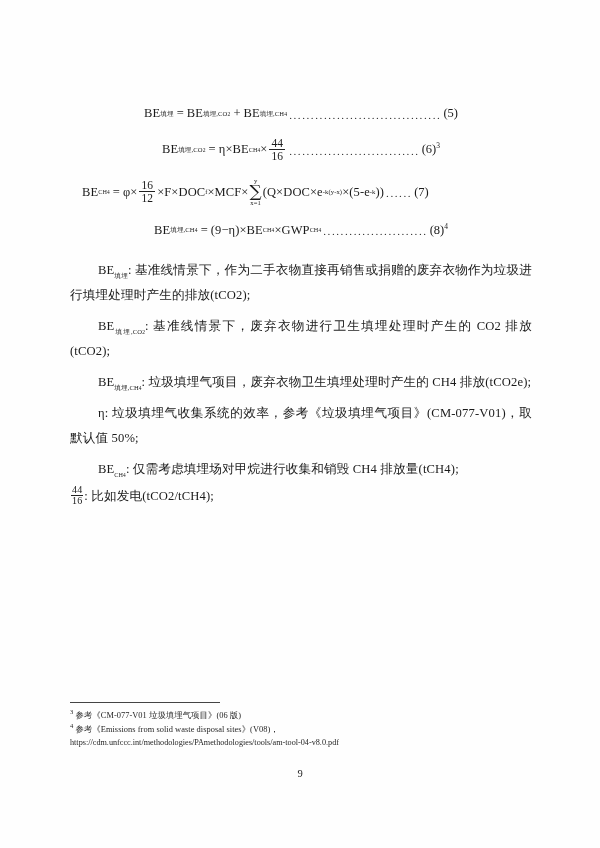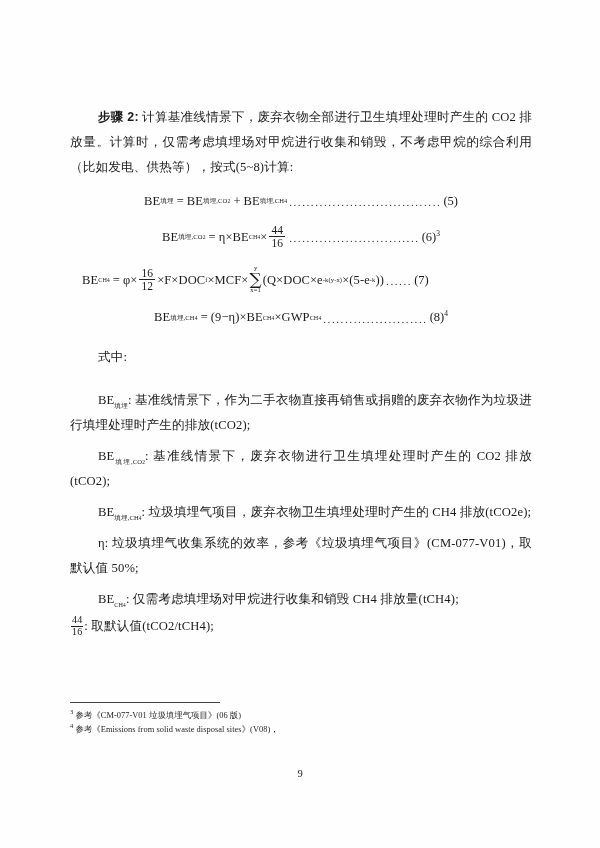--- a/index.html
+++ b/index.html
@@ -216,21 +216,20 @@
     color: #222;
   }
 </style>
 </head>
 <body>
 
 <div class="page">
 
   <div class="content">
 
-    <p class="para indent"><span class="bold-lead">步骤 2:</span><span class="sep-space"></span><span>计算基准线情景下，废弃衣物全部进行卫生填埋处理时产生的 CO2 排放量。计算时，仅需考虑填埋场对甲烷进行收集和销毁，不考虑甲烷的综合利用（比如发电、供热等），按式(5~8)计算:</span></p>
 
     <div class="formulas">
 
       <div class="formula-row">
         <span class="fml">
           <span class="var">BE</span>
             <sub class="cjk">填埋</sub>
           <span style="padding:0 3px;">=</span>
           <span class="var">BE</span>
             <sub class="cjk">填埋,CO</sub>
@@ -298,42 +297,42 @@
             <sub style="font-size:5.4px;">4</sub>
         </span>
         <span class="dots">........................</span>
         <span class="eqno"><span>(8)</span><sup>4</sup></span>
       </div>
 
     </div>
 
     <div class="defs">
 
-      <p class="para indent" style="margin:0 0 18px 0;">式中:</p>
 
       <p class="def-line indent" style="margin:0 0 6px 0;"><span class="sym"><span>BE</span><sub class="cjk">填埋</sub></span><span>: 基准线情景下，作为二手衣物直接再销售或捐赠的废弃衣物作为垃圾进行填埋处理时产生的排放(tCO2);</span></p>
 
       <p class="def-line indent" style="margin:0 0 6px 0;"><span class="sym"><span>BE</span><sub class="cjk">填埋,CO</sub><sub style="font-size:5.4px;">2</sub></span><span>: 基准线情景下，废弃衣物进行卫生填埋处理时产生的 CO2 排放 (tCO2);</span></p>
 
       <p class="def-line indent" style="margin:0 0 6px 0;"><span class="sym"><span>BE</span><sub class="cjk">填埋,CH</sub><sub style="font-size:5.4px;">4</sub></span><span>: 垃圾填埋气项目，废弃衣物卫生填埋处理时产生的 CH4 排放(tCO2e);</span></p>
 
       <p class="def-line indent" style="margin:0 0 6px 0;"><span class="sym">η</span><span>: 垃圾填埋气收集系统的效率，参考《垃圾填埋气项目》(CM-077-V01)，取默认值 50%;</span></p>
 
       <p class="def-line indent" style="margin:0 0 2px 0;"><span class="sym"><span>BE</span><sub style="font-size:6.2px;">CH</sub><sub style="font-size:5.4px;">4</sub></span><span>: 仅需考虑填埋场对甲烷进行收集和销毁 CH4 排放量(tCH4);</span></p>
 
       <p class="def-line" style="margin:0;"><span class="frac-inline">
             <span class="num">44</span>
             <span class="den">16</span>
-          </span><span>: 取默认值(tCO2/tCH4);</span></p>
+          </span><span>: 比如发电(tCO2/tCH4);</span></p>
 
     </div>
 
   </div>
 
   <div class="footnotes">
     <div class="fn-rule"></div>
     <div class="fn-line"><sup>3</sup> <span>参考《CM-077-V01 垃圾填埋气项目》(06 版)</span></div>
     <div class="fn-line"><sup>4</sup> <span>参考《Emissions from solid waste disposal sites》(V08)，</span></div>
+    <div class="fn-url">https://cdm.unfccc.int/methodologies/PAmethodologies/tools/am-tool-04-v8.0.pdf</div>
   </div>
 
   <div class="pagenum">9</div>
 
 </div>
 
 </body></html>

